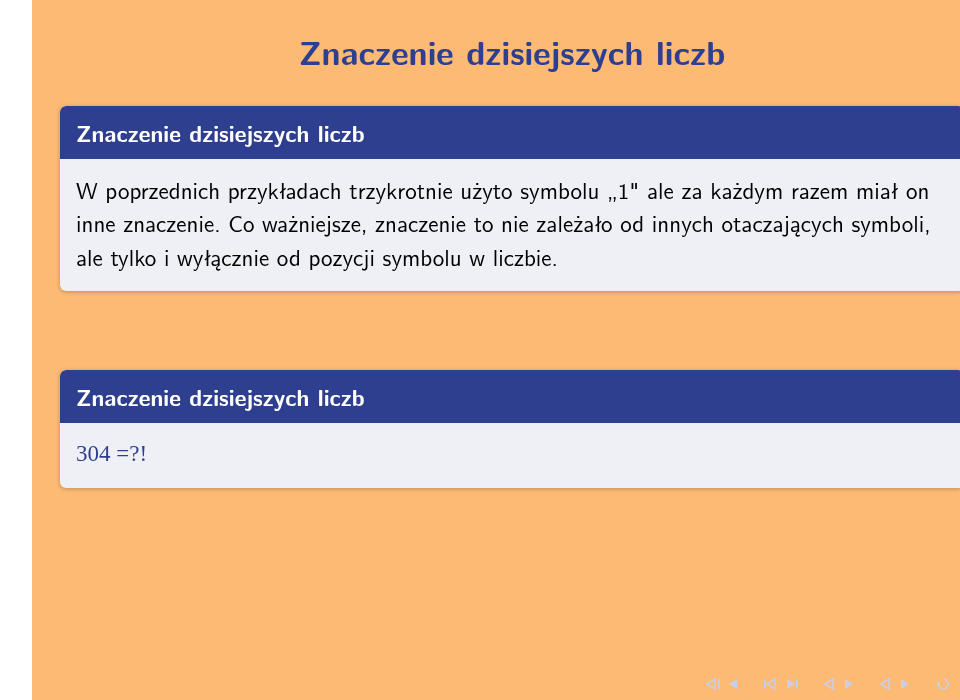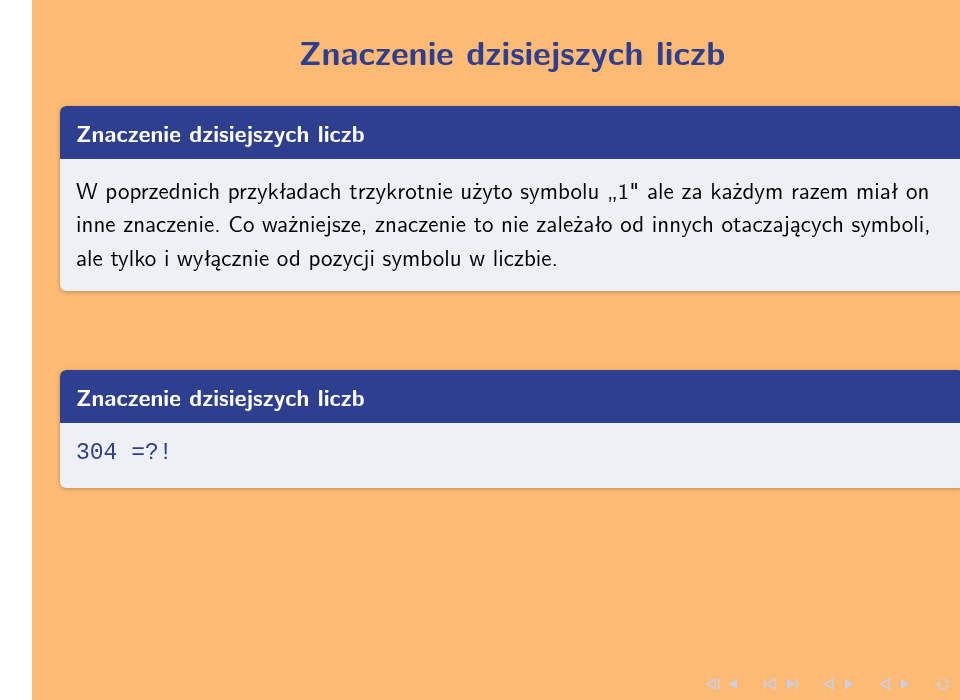--- a/index.html
+++ b/index.html
@@ -35,21 +35,21 @@
     background: #eef0f5;
     color: #000;
     font-size: 23px;
     padding: 14px 16px 18px 16px;
     line-height: 1.45;
     border-bottom-left-radius: 6px;
     border-bottom-right-radius: 6px;
   }
   .block1 { top: 106px; }
   .block2 { top: 370px; }
-  .math { color: #2f3f8f; font-family: Liberation Mono, monospace; white-space: nowrap; }
+  .math { color: #2f3f8f; font-family: Liberation Serif, serif; white-space: nowrap; }
   sup { font-size: 0.7em; vertical-align: super; }
   .nav {
     position: absolute;
     bottom: 8px;
     right: 16px;
     display: flex;
     gap: 22px;
     align-items: center;
   }
   .nav-group { display: flex; gap: 6px; align-items: center; }

